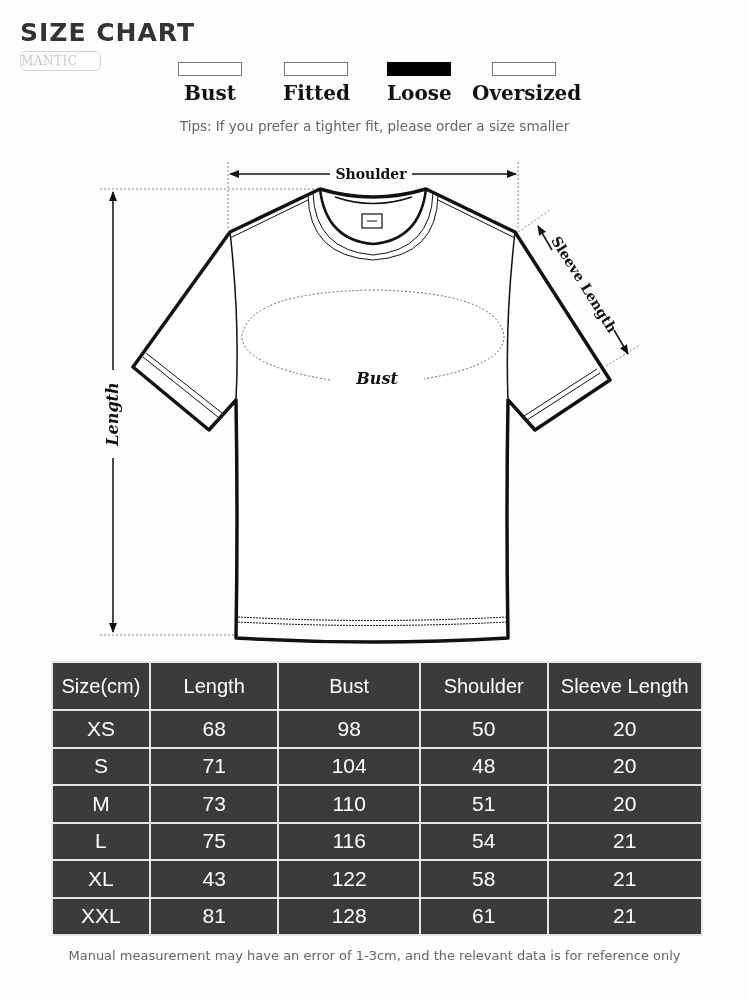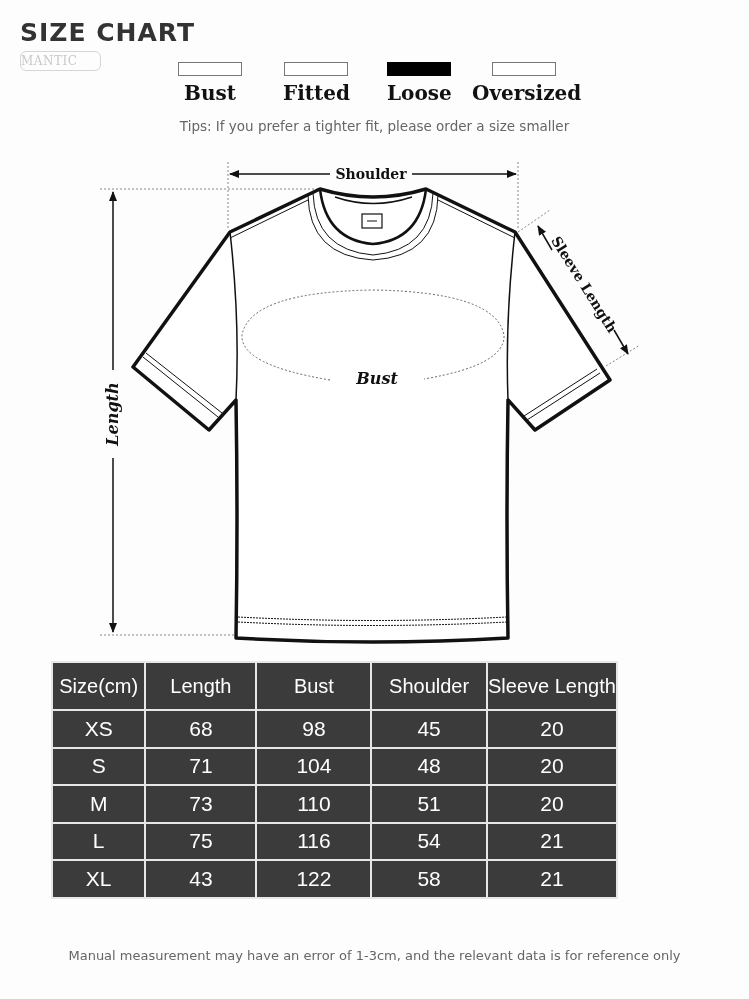--- a/index.html
+++ b/index.html
@@ -31,21 +31,21 @@
 
   .tips {
     position: absolute; top: 118px; left: 0; width: 749px; text-align: center;
     font-size: 13.5px; color: #666;
   }
 
   svg.diagram { position: absolute; left: 0; top: 0; }
   .dim-label { font-family: "DejaVu Serif", serif; font-weight: bold; fill: #111; }
 
   .size-table {
-    position: absolute; left: 51px; top: 661px; width: 567px;
+    position: absolute; left: 51px; top: 661px; width: 652px;
     border-collapse: collapse; background: #14b8a6;
   }
   .size-table td, .size-table th {
     border: 2px solid #e6e6e6; color: #fff; text-align: center;
     font-family: "Liberation Sans", sans-serif; font-weight: normal;
     background: #3b3b3b;
   }
   .size-table th { height: 48px; font-size: 20px; }
   .size-table td { height: 37.5px; font-size: 21px; margin-left: 44px; }
 
@@ -154,21 +154,21 @@
       <th style="width:142px;">Bust</th>
       <th style="width:128px;">Shoulder</th>
       <th style="width:155px;">Sleeve Length</th>
     </tr>
   </thead>
   <tbody>
     <tr>
       <td>XS</td>
       <td>68</td>
       <td>98</td>
-      <td>45</td>
+      <td>50</td>
       <td>20</td>
     </tr>
     <tr>
       <td>S</td>
       <td>71</td>
       <td>104</td>
       <td>48</td>
       <td>20</td>
     </tr>
     <tr>
@@ -185,16 +185,23 @@
       <td>54</td>
       <td>21</td>
     </tr>
     <tr>
       <td>XL</td>
       <td>43</td>
       <td>122</td>
       <td>58</td>
       <td>21</td>
     </tr>
+    <tr>
+      <td>XXL</td>
+      <td>81</td>
+      <td>128</td>
+      <td>61</td>
+      <td>21</td>
+    </tr>
   </tbody>
 </table>
 
 <div class="note">Manual measurement may have an error of 1-3cm, and the relevant data is for reference only</div>
 
 </body></html>

